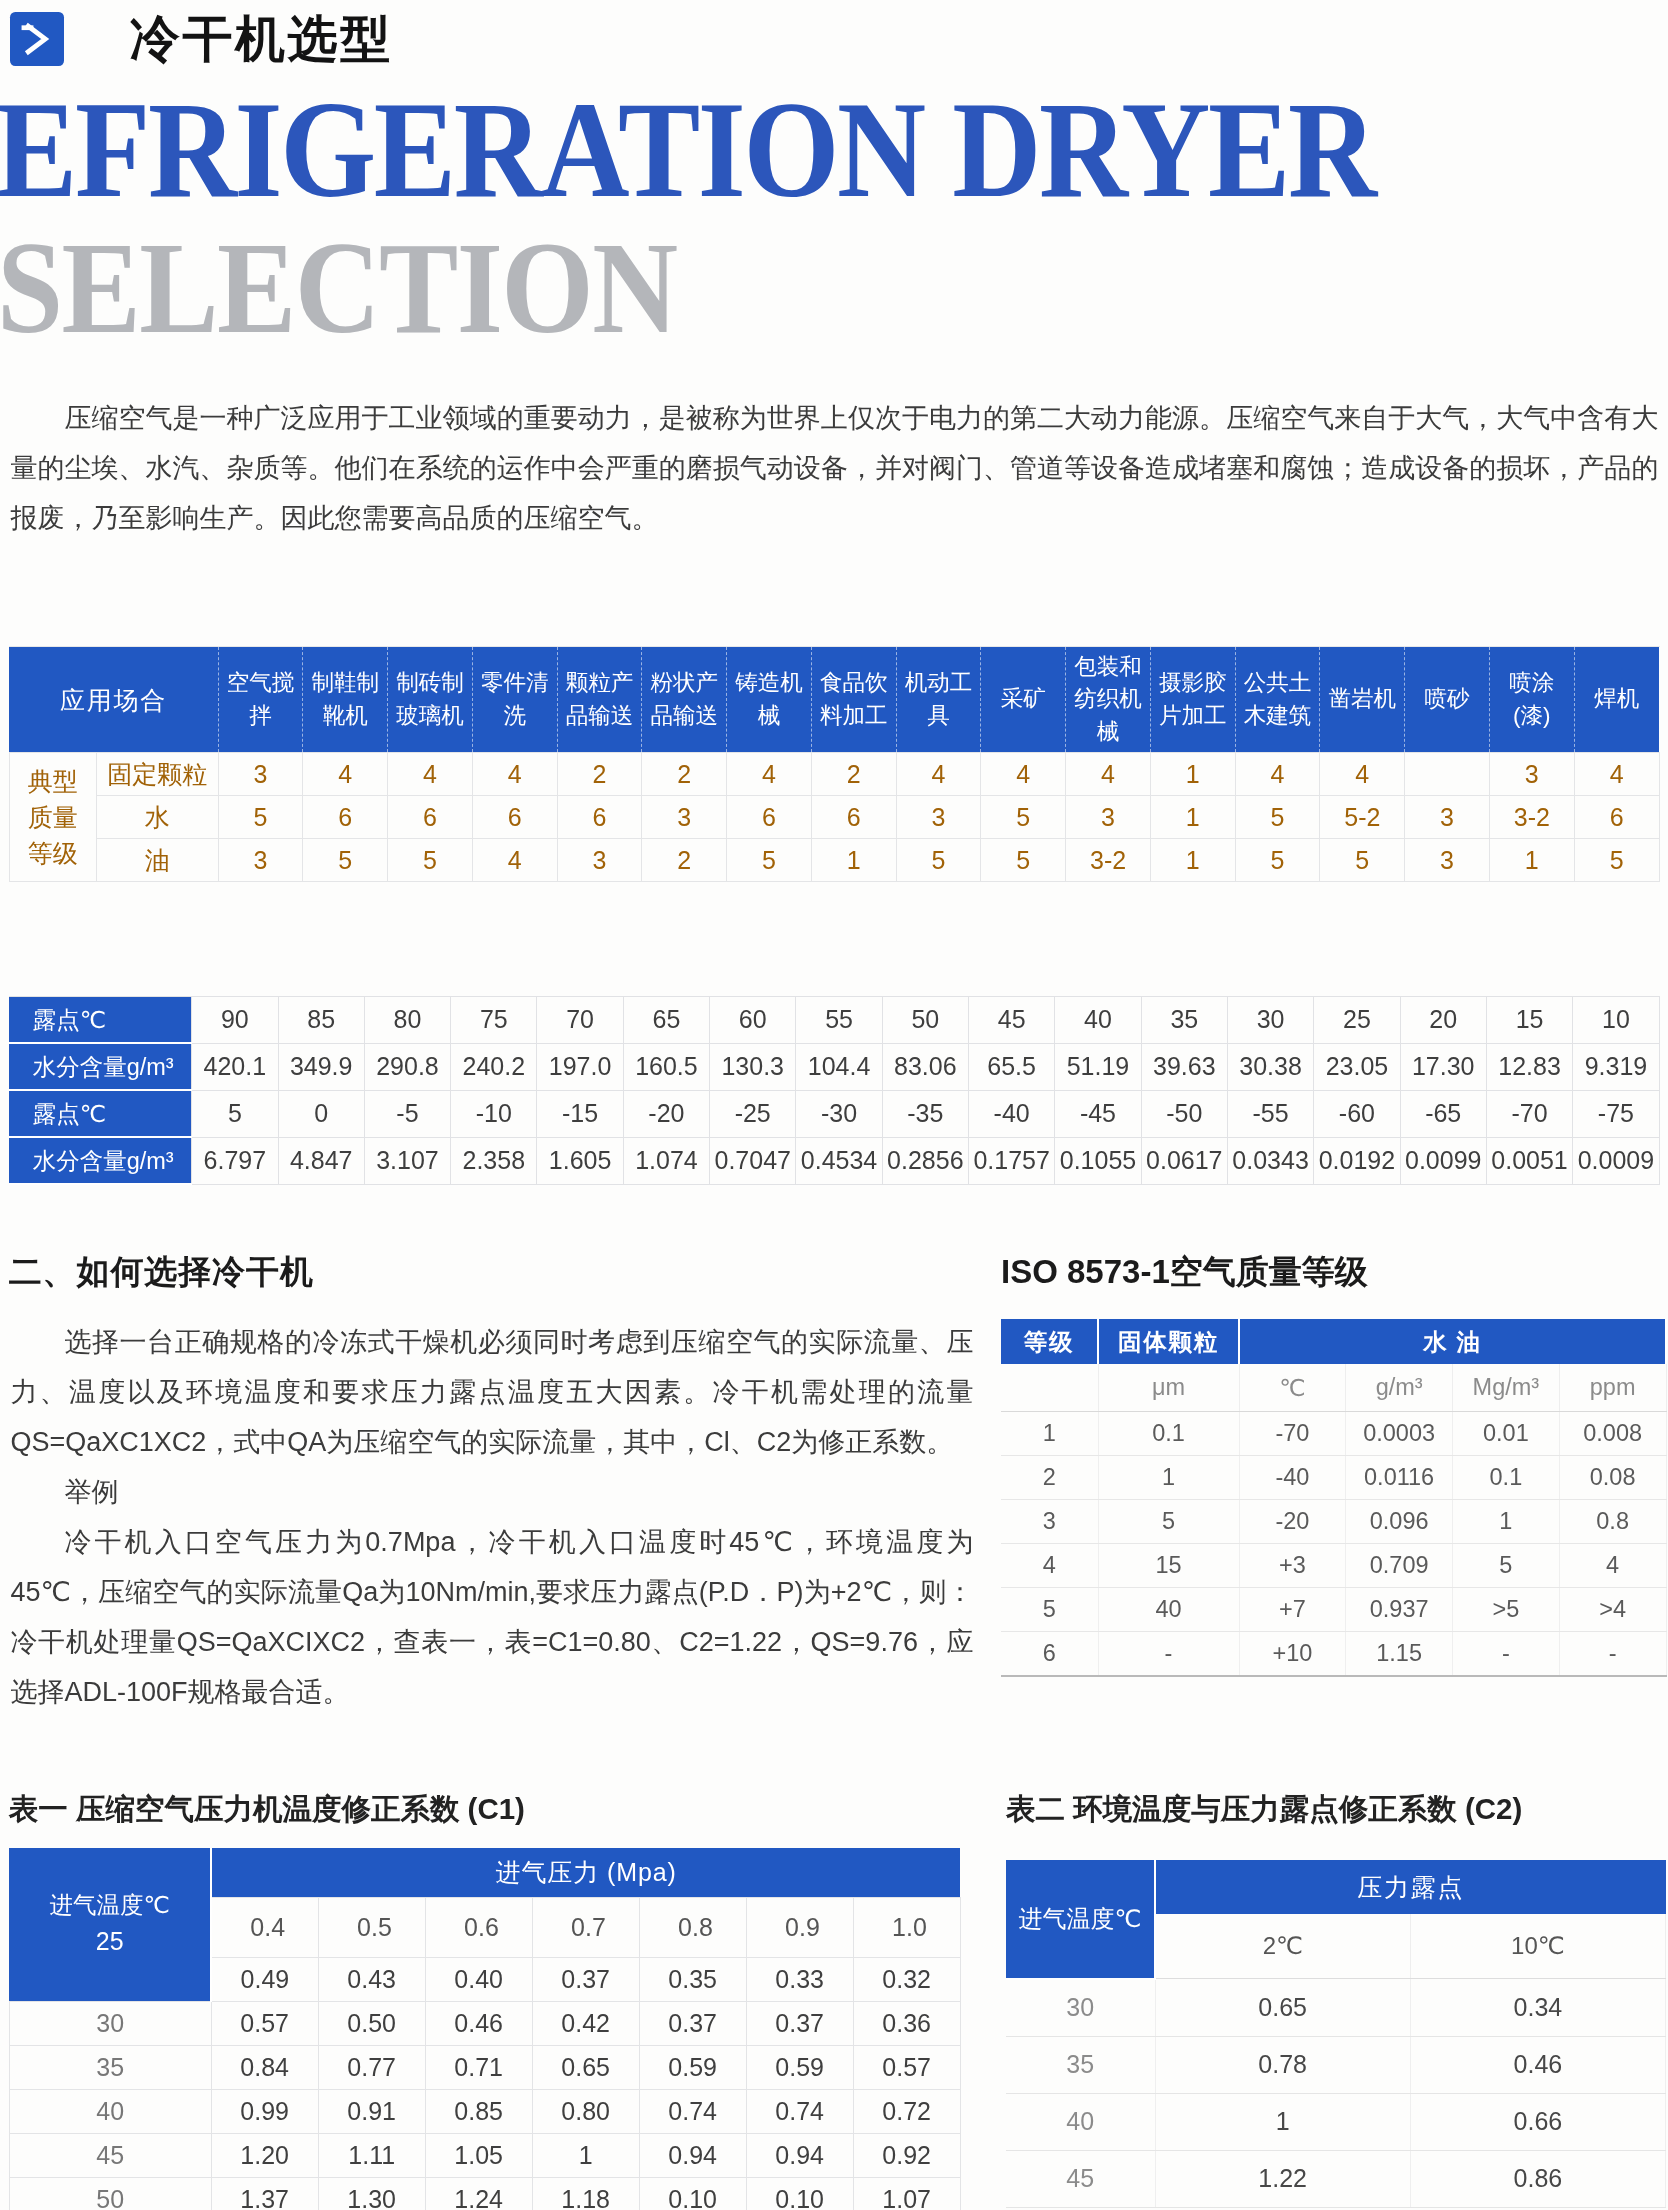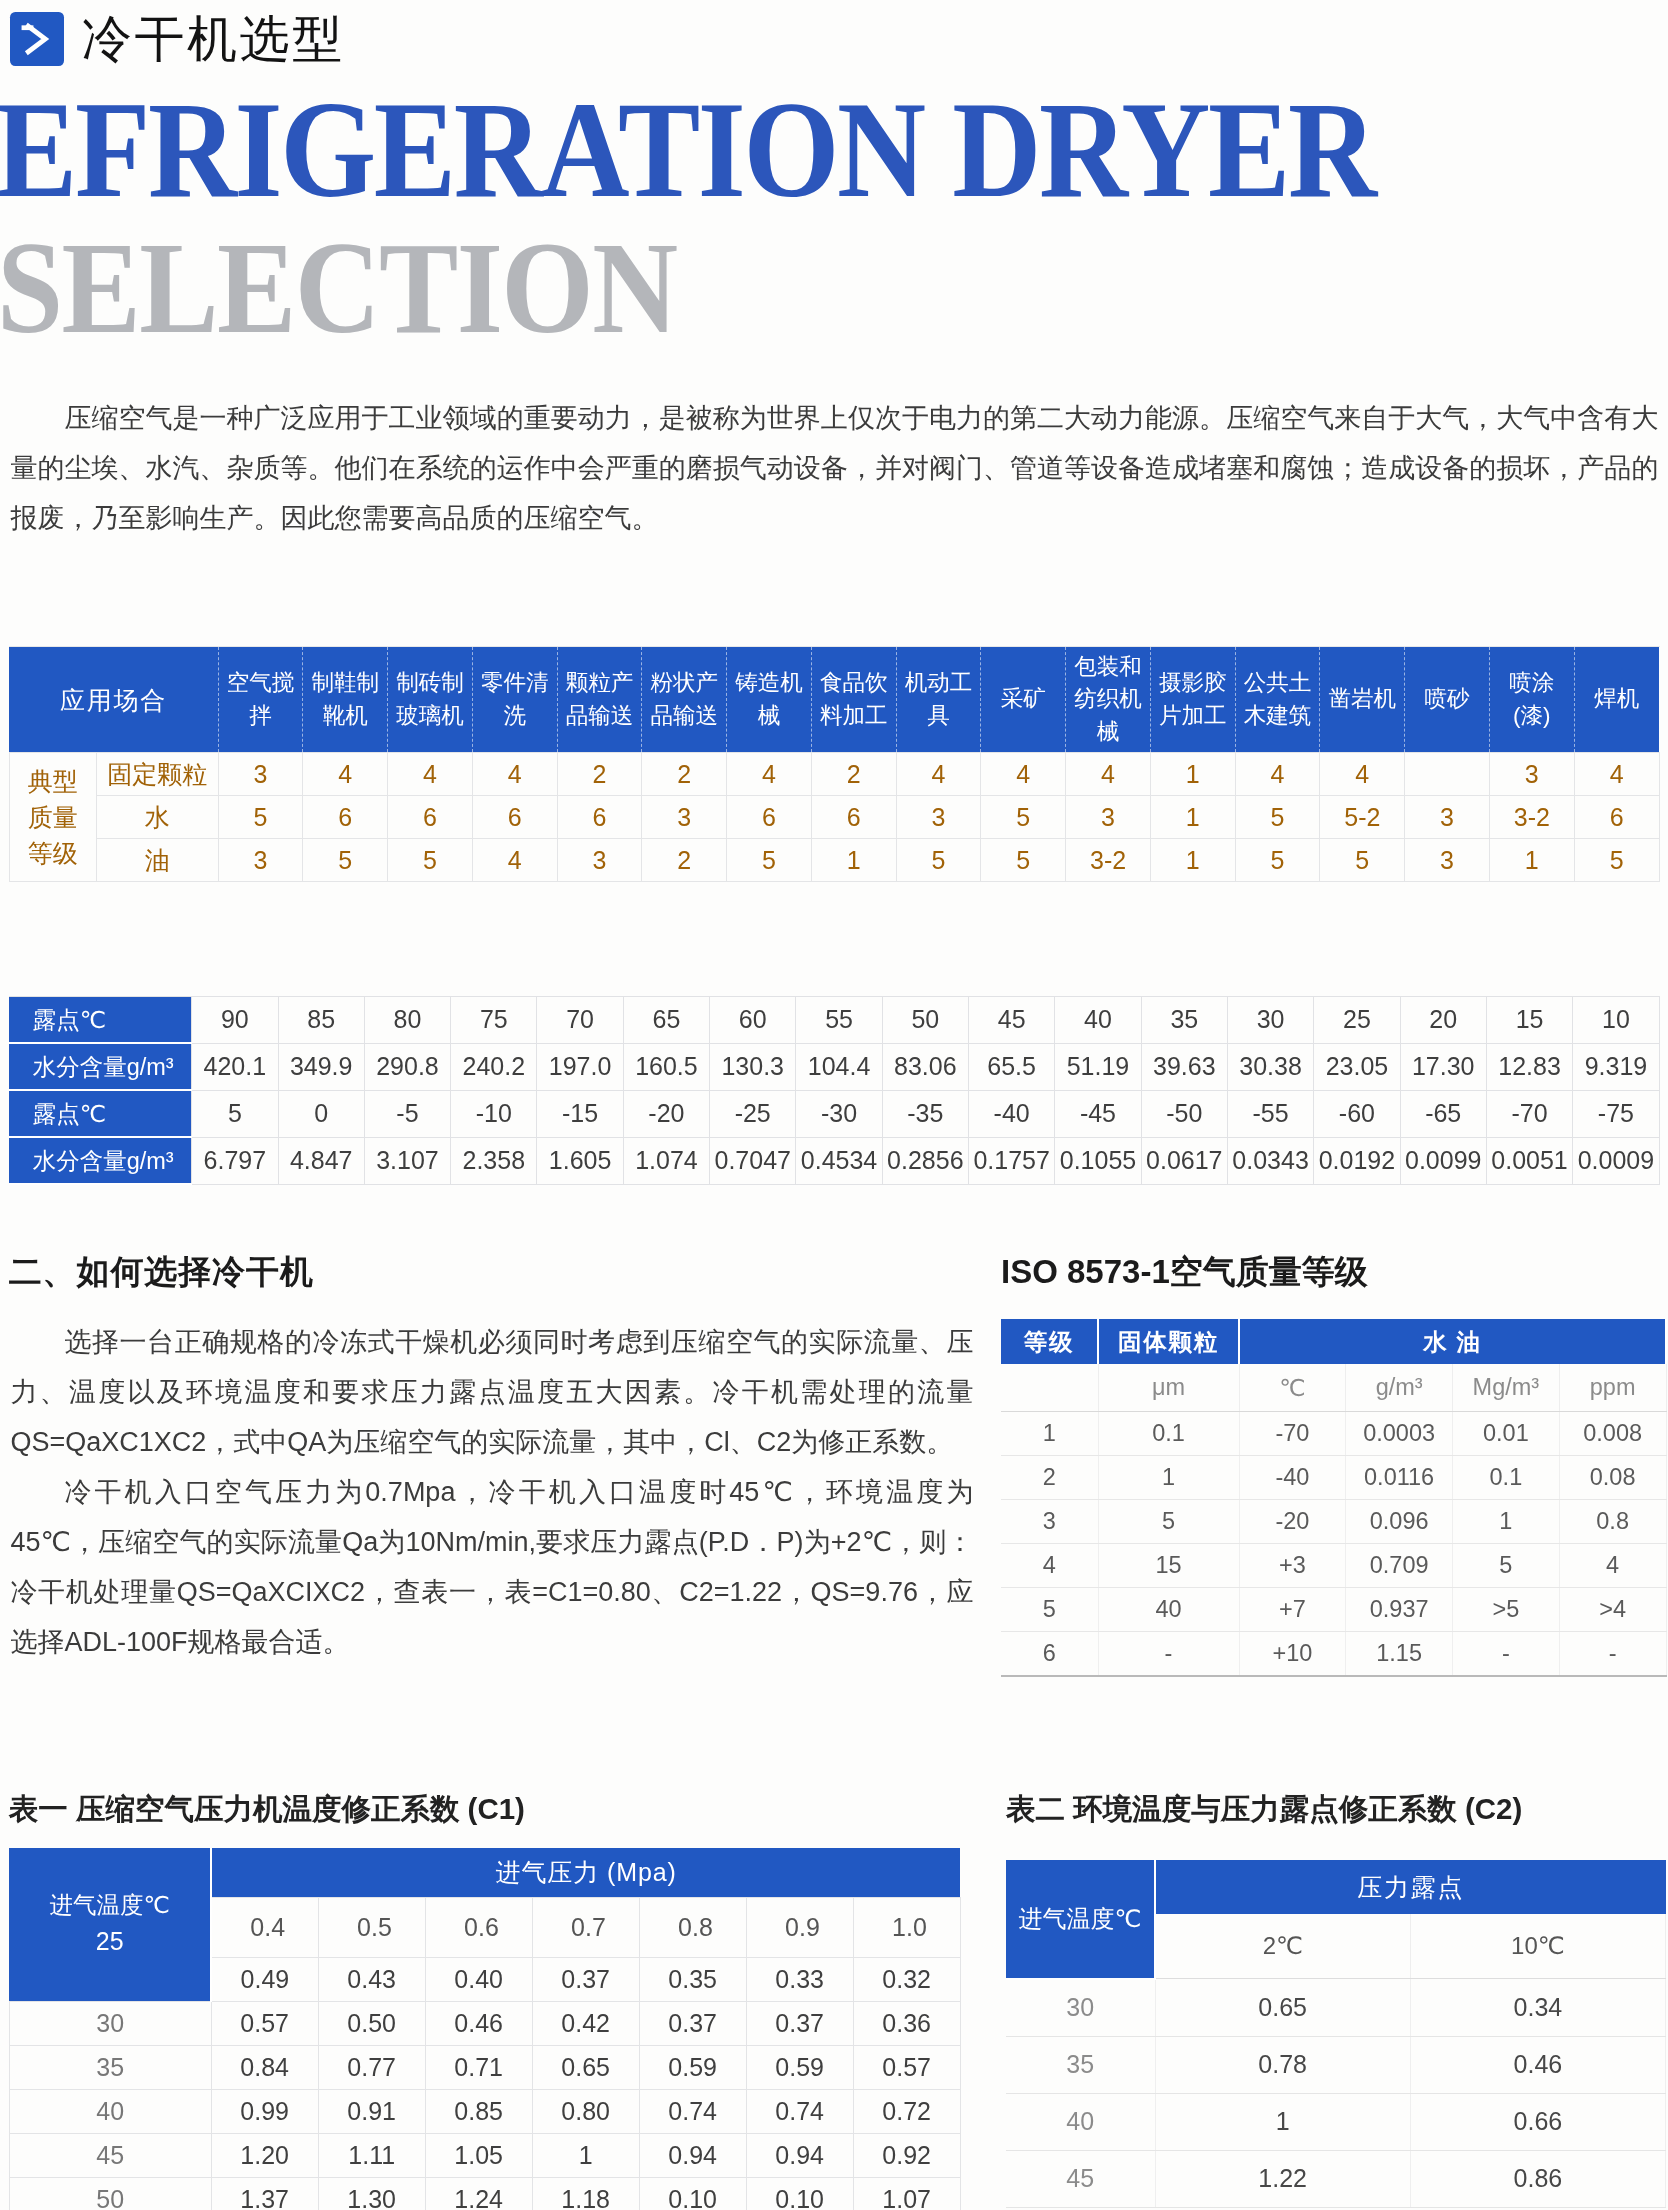--- a/index.html
+++ b/index.html
@@ -6,21 +6,21 @@
   .page {
     position:relative; width:1669px; height:2211px; margin:0 auto;
     background:#fdfdfc; overflow:hidden;
     font-family:"Liberation Sans","DejaVu Sans",sans-serif; color:#333;
   }
 
   
   .doc-header { position:absolute; top:12px; left:10.4px; display:flex; align-items:center; gap:17.4px; }
   .header-icon { width:54px; height:54px; background:#2158c2; border-radius:5.2px;
     display:flex; align-items:center; justify-content:center; flex:0 0 auto; }
-  .doc-title { font-size:50px; font-weight:400; color:#131313; letter-spacing:2.6px; line-height:1; }
+  .doc-title { font-size:50px; font-weight:700; color:#131313; letter-spacing:2.6px; line-height:1;margin-left:48px; }
 
   .hero1 { position:absolute; top:82px; left:-5.2px; white-space:nowrap;
     font-family:"Liberation Serif","DejaVu Serif",serif; font-weight:700;
     font-size:137px; line-height:1; color:#2c56bb; letter-spacing:-2.6px;
     transform:scaleX(.9); transform-origin:0 50%; }
   .hero2 { position:absolute; top:222px; left:-3.5px; white-space:nowrap;
     font-family:"Liberation Serif","DejaVu Serif",serif; font-weight:700;
     font-size:132px; line-height:1; color:#b4b6ba; letter-spacing:-1.7px;
     transform:scaleX(.9); transform-origin:0 50%; }
 
@@ -278,20 +278,21 @@
           <td>0.0099</td>
           <td>0.0051</td>
           <td>0.0009</td>
       </tr>
     </tbody>
   </table>
 
   <div class="s2-title">二、如何选择冷干机</div>
   <div class="s2-body">
     <p>选择一台正确规格的冷冻式干燥机必须同时考虑到压缩空气的实际流量、压力、温度以及环境温度和要求压力露点温度五大因素。冷干机需处理的流量QS=QaXC1XC2，式中QA为压缩空气的实际流量，其中，Cl、C2为修正系数。</p>
+    <p>举例</p>
     <p>冷干机入口空气压力为0.7Mpa，冷干机入口温度时45℃，环境温度为45℃，压缩空气的实际流量Qa为10Nm/min,要求压力露点(P.D．P)为+2℃，则：冷干机处理量QS=QaXCIXC2，查表一，表=C1=0.80、C2=1.22，QS=9.76，应选择ADL-100F规格最合适。</p>
   </div>
 
   <div class="iso-title">ISO 8573-1空气质量等级</div>
   <table class="iso-table">
     <colgroup>
         <col style="width:97px">
         <col style="width:141px">
         <col span="4">
       </colgroup>

